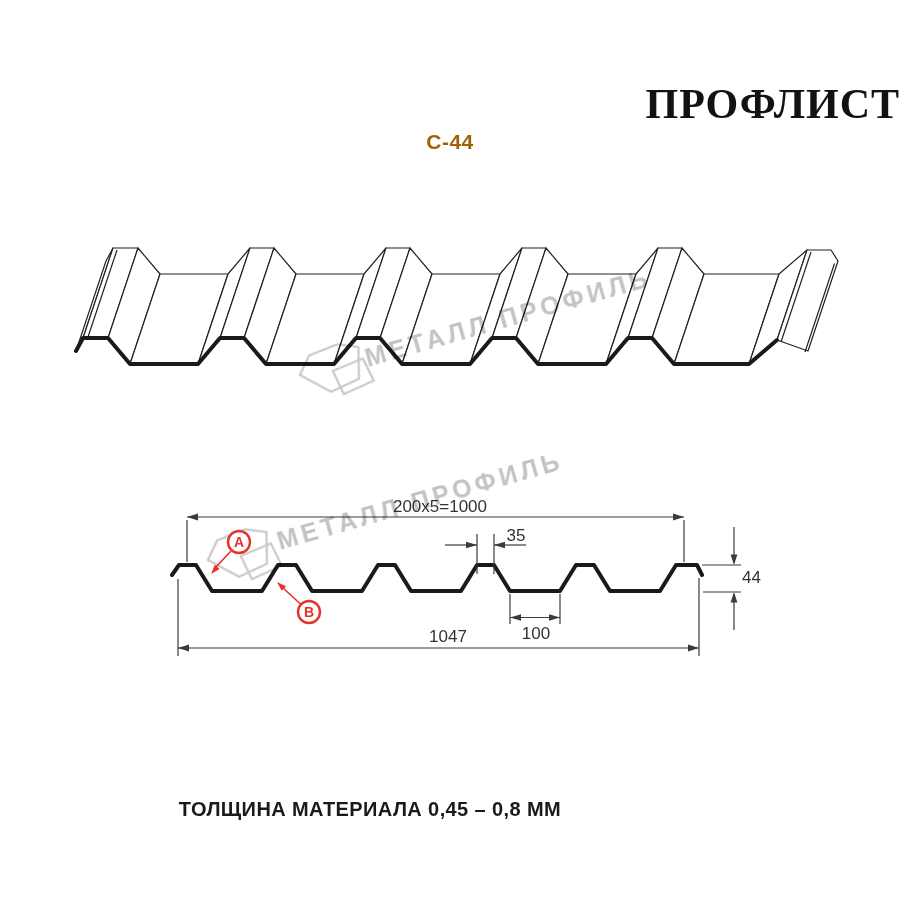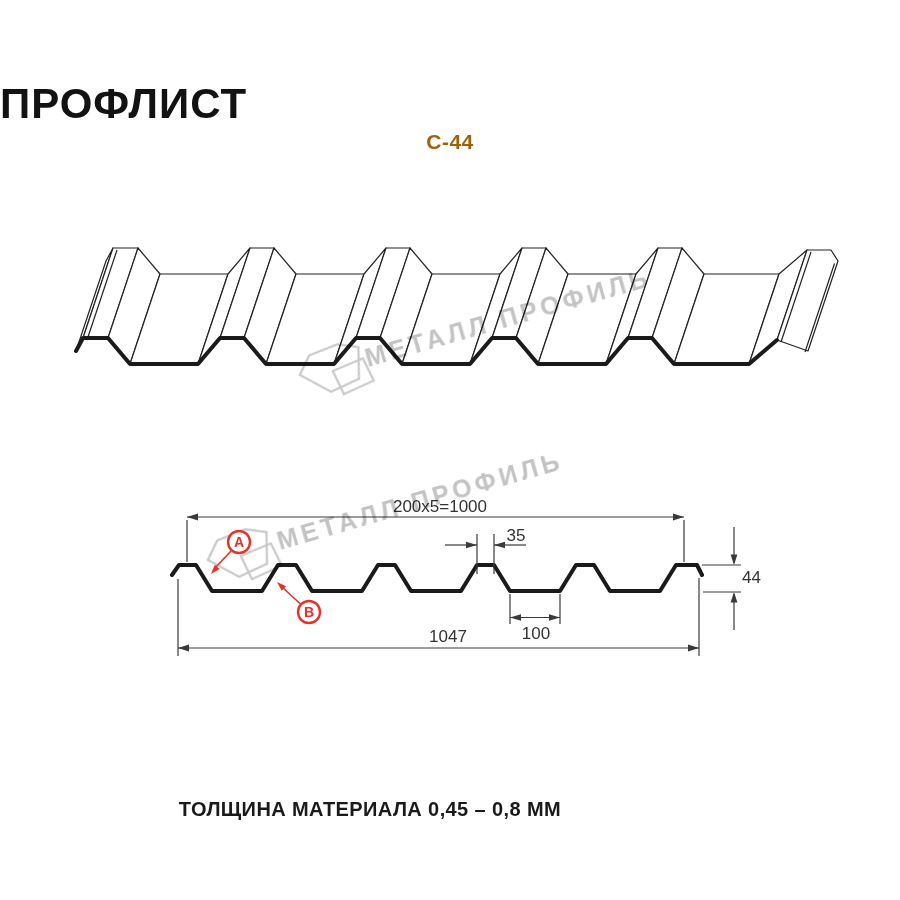--- a/index.html
+++ b/index.html
@@ -1,20 +1,20 @@
 <!DOCTYPE html>
 <html><head>
 <meta charset="utf-8">
 <style>
   html,body{margin:0;padding:0;background:#ffffff;}
   body{width:900px;height:900px;position:relative;overflow:hidden;
        font-family:"Liberation Sans","DejaVu Sans",sans-serif;}
   .abs{position:absolute;}
-  #title{top:80px;left:0;width:900px;text-align:left;
-         font-size:42px;font-weight:bold;letter-spacing:1px;color:#121212;}
+  #title{top:80px;left:0;width:900px;text-align:right;
+         font-size:42px;font-weight:bold;letter-spacing:1px;color:#121212;font-family:Liberation Serif, serif;}
   #subtitle{top:130px;left:0;width:900px;text-align:center;
             font-size:21px;font-weight:bold;letter-spacing:.5px;color:#a16207;}
   #caption{top:798px;left:0;width:740px;text-align:center;
            font-size:20px;font-weight:600;letter-spacing:.4px;color:#1a1a1a;}
   svg text{font-family:"Liberation Sans","DejaVu Sans",sans-serif;}
   .dimtxt{font-size:17px;fill:#333;}
   .wmtxt{font-size:25px;font-weight:bold;letter-spacing:4px;fill:#c3c3c3;}
   .calltxt{font-size:14px;font-weight:bold;fill:#e63228;}
   .thin{stroke:#3a3a3a;stroke-width:1.2;fill:none;}
   .arrow{fill:#3a3a3a;stroke:none;}

